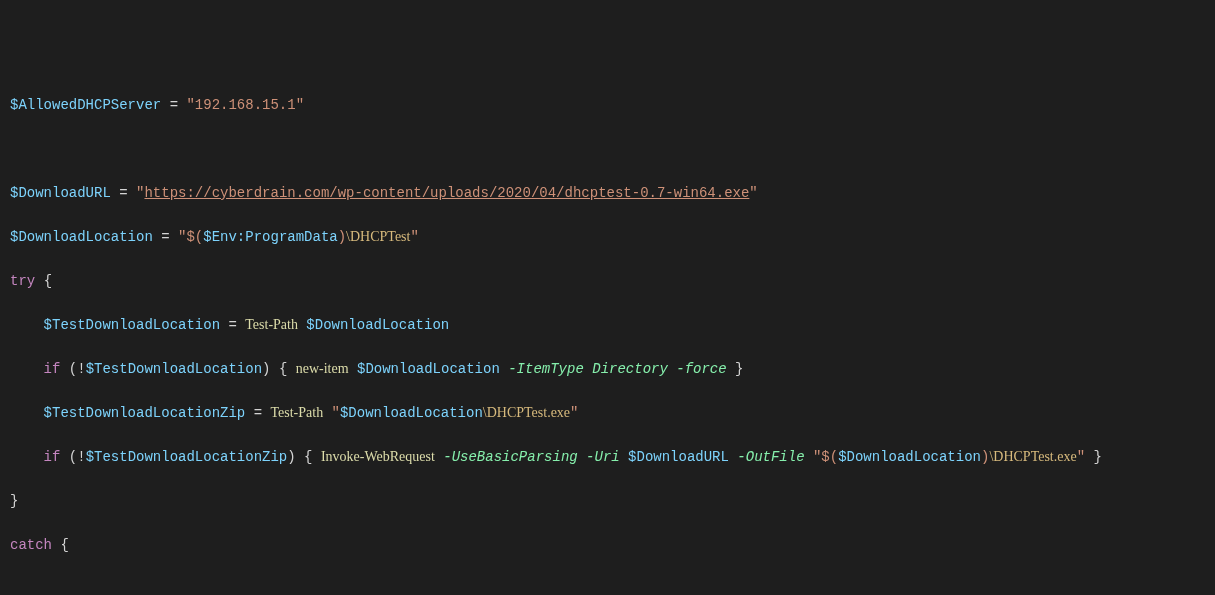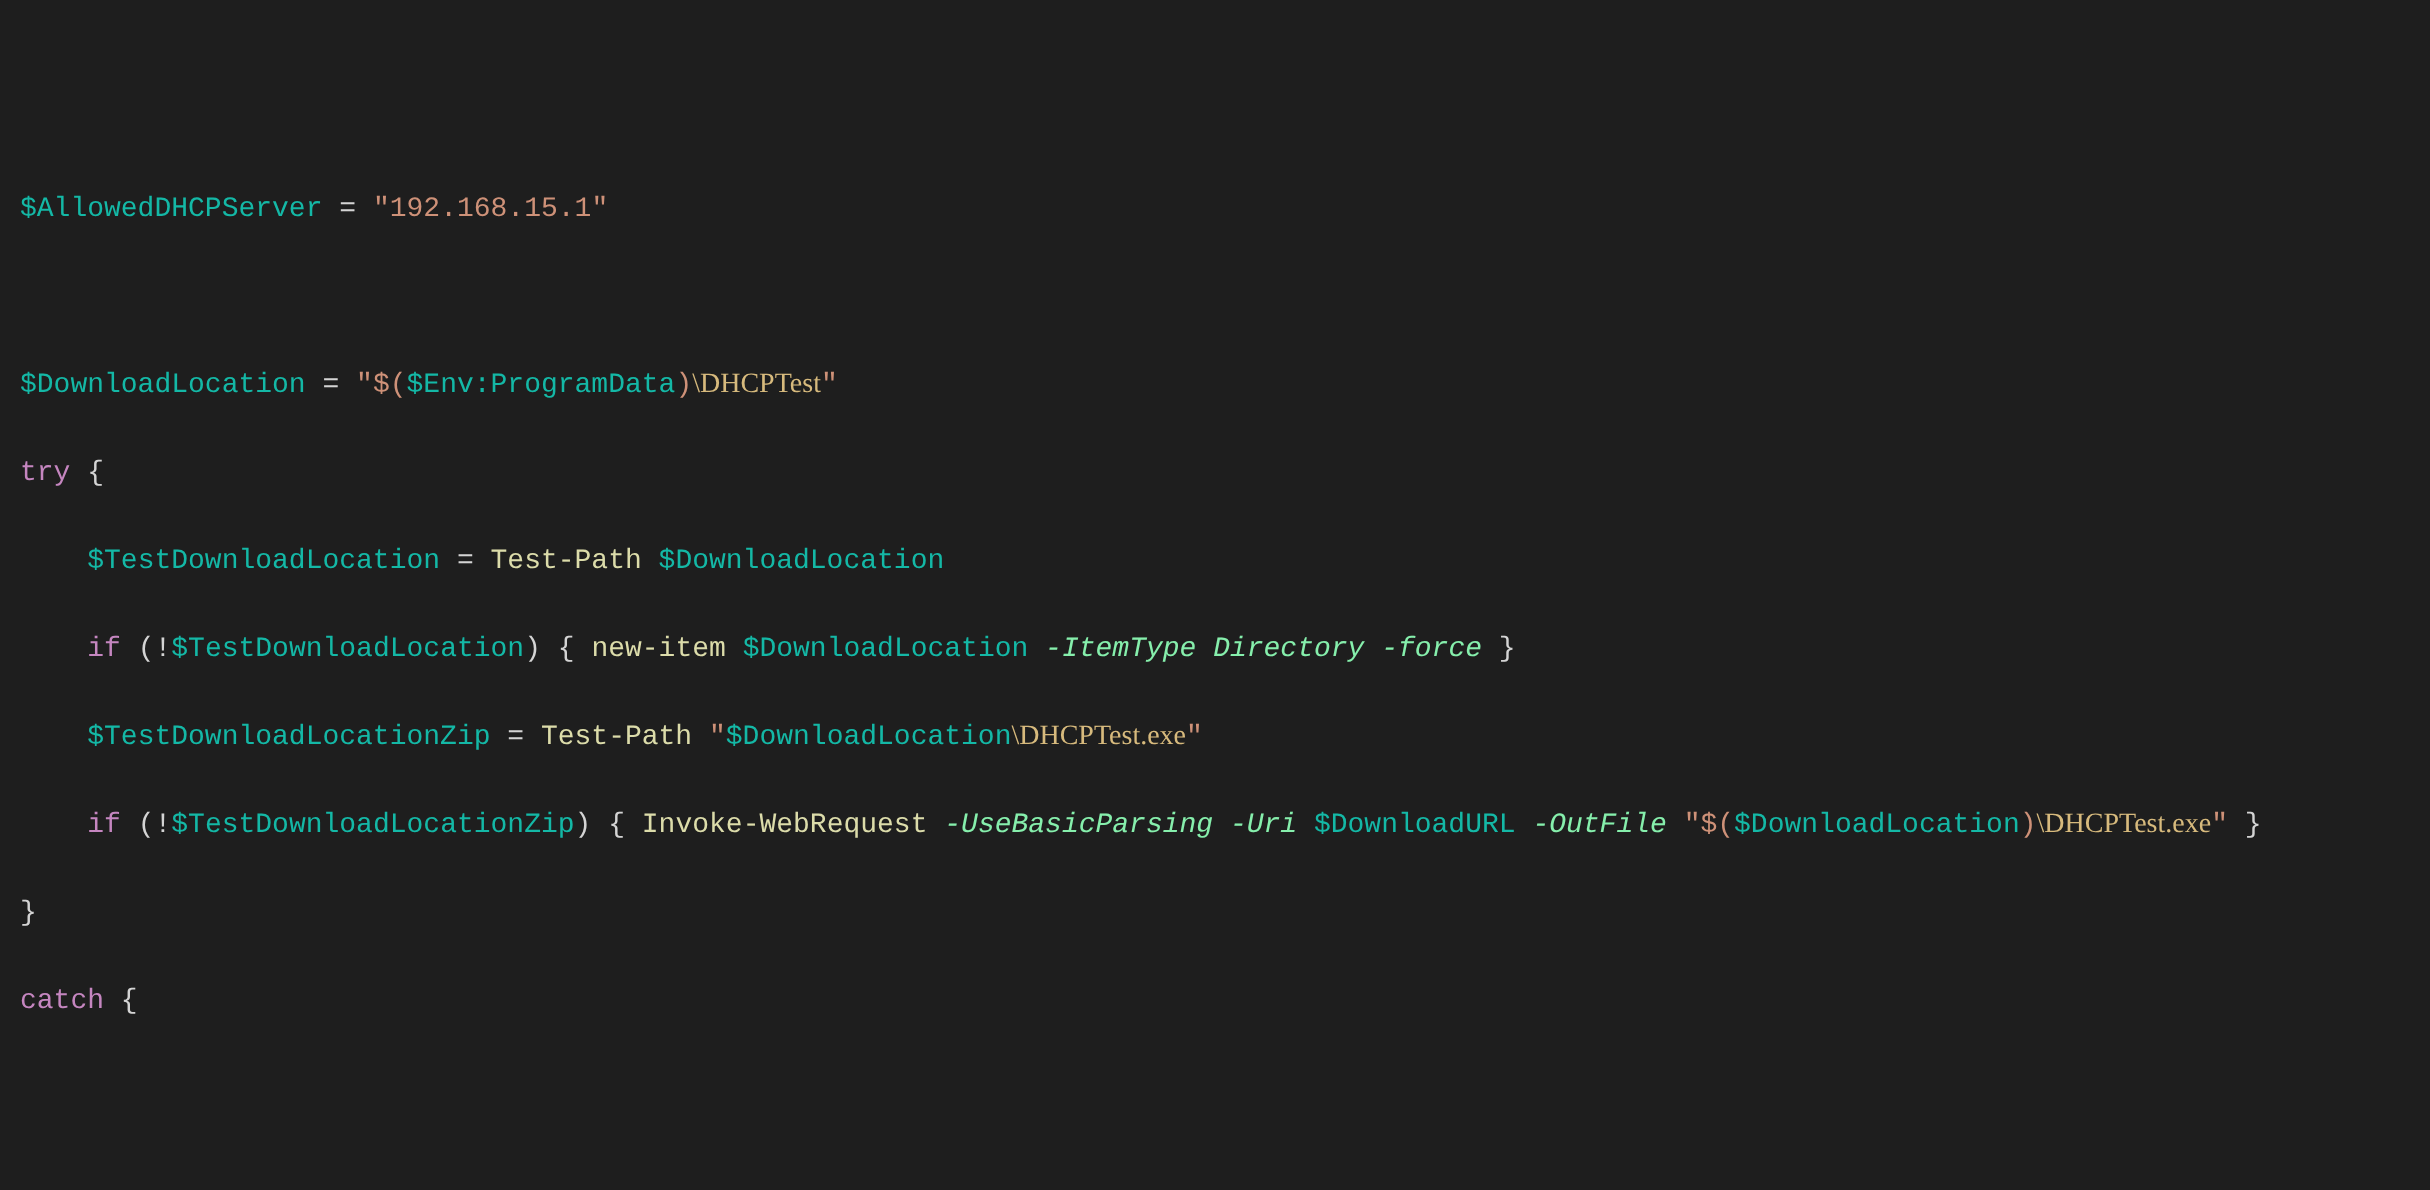--- a/index.html
+++ b/index.html
@@ -9,38 +9,39 @@
     font-family: Consolas, 'Courier New', monospace;
     font-size: 14px;
     line-height: 22px;
     color: #d4d4d4;
     white-space: pre;
     overflow-x: auto;
     width: 1215px;
     box-sizing: border-box;
   }
   .line { display: block; }
-  .var    { color: #14b8a6; margin-top: 28px; }
+  .var    { color: #7dd3fc; margin-top: 28px; }
   .op     { color: #d4d4d4; }
   .str    { color: #ce9178; }
   .url    { color: #ce9178; text-decoration: underline; }
   .esc    { color: #d7ba7d; font-family: Liberation Serif, serif; }
   .cmt    { color: #6a9955; }
   .kw     { color: #c586c0; }
-  .cmd    { color: #dcdcaa; }
+  .cmd    { color: #dcdcaa; font-family: Liberation Serif, serif; }
   .param  { color: #86efac; font-style: italic; }
   .brace  { color: #d4d4d4; }
 </style>
 </head>
 <body>
 
 
 
 <div><span class="line"><span class="var">$AllowedDHCPServer</span><span class="op"> = </span><span class="str">"</span><span class="str">192.168.15.1</span><span class="str">"</span></span>
 <span class="line"> </span>
+<span class="line"><span class="var">$DownloadURL</span><span class="op"> = </span><span class="str">"</span><span class="url">https://cyberdrain.com/wp-content/uploads/2020/04/dhcptest-0.7-win64.exe</span><span class="str">"</span></span>
 <span class="line"><span class="var">$DownloadLocation</span><span class="op"> = </span><span class="str">"</span><span class="str">$(</span><span class="var">$Env:ProgramData</span><span class="str">)</span><span class="esc">\DHCPTest</span><span class="str">"</span></span>
 <span class="line"><span class="kw">try</span><span> </span><span class="brace">{</span></span>
 <span class="line"><span>    </span><span class="var">$TestDownloadLocation</span><span class="op"> = </span><span class="cmd">Test-Path</span><span> </span><span class="var">$DownloadLocation</span></span>
 <span class="line"><span>    </span><span class="kw">if</span><span> </span><span class="brace">(</span><span class="op">!</span><span class="var">$TestDownloadLocation</span><span class="brace">)</span><span> </span><span class="brace">{</span><span> </span><span class="cmd">new-item</span><span> </span><span class="var">$DownloadLocation</span><span class="param"> -ItemType Directory -force </span><span class="brace">}</span></span>
 <span class="line"><span>    </span><span class="var">$TestDownloadLocationZip</span><span class="op"> = </span><span class="cmd">Test-Path</span><span> </span><span class="str">"</span><span class="var">$DownloadLocation</span><span class="esc">\DHCPTest.exe</span><span class="str">"</span></span>
 <span class="line"><span>    </span><span class="kw">if</span><span> </span><span class="brace">(</span><span class="op">!</span><span class="var">$TestDownloadLocationZip</span><span class="brace">)</span><span> </span><span class="brace">{</span><span> </span><span class="cmd">Invoke-WebRequest</span><span class="param"> -UseBasicParsing -Uri </span><span class="var">$DownloadURL</span><span class="param"> -OutFile </span><span class="str">"</span><span class="str">$(</span><span class="var">$DownloadLocation</span><span class="str">)</span><span class="esc">\DHCPTest.exe</span><span class="str">"</span><span> </span><span class="brace">}</span></span>
 <span class="line"><span class="brace">}</span></span>
 <span class="line"><span class="kw">catch</span><span> </span><span class="brace">{</span></span>
 
 

